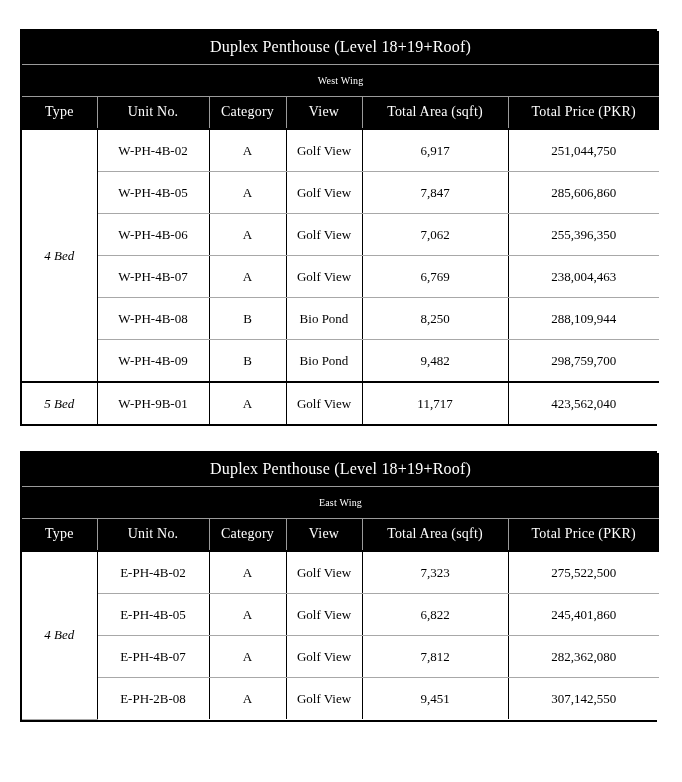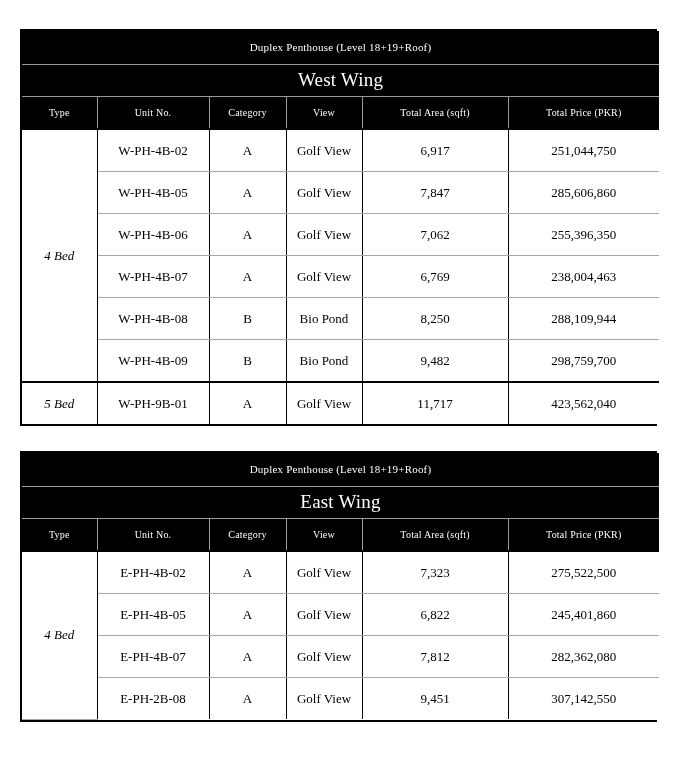--- a/index.html
+++ b/index.html
@@ -50,31 +50,31 @@
 
   
   .band {
     background: #000000;
     color: #ffffff;
     font-weight: bold;
     letter-spacing: 0.2px;
   }
   .band-title {
     height: 33px;
-    font-size: 11px;
+    font-size: 16px;
     border-bottom: 1.5px solid #9a9a9a;
   }
   .band-wing {
     height: 32px;
-    font-size: 19px;
+    font-size: 10px;
     border-bottom: 1.5px solid #9a9a9a;
   }
   .band-col {
     height: 33px;
-    font-size: 10px;
+    font-size: 14px;
     border-bottom: 2px solid #000000;
   }
   .band-col .colcell {
     border-right: 1.5px solid #9a9a9a;
   }
   .band-col .colcell.last {
     border-right: none;
   }
 
   

